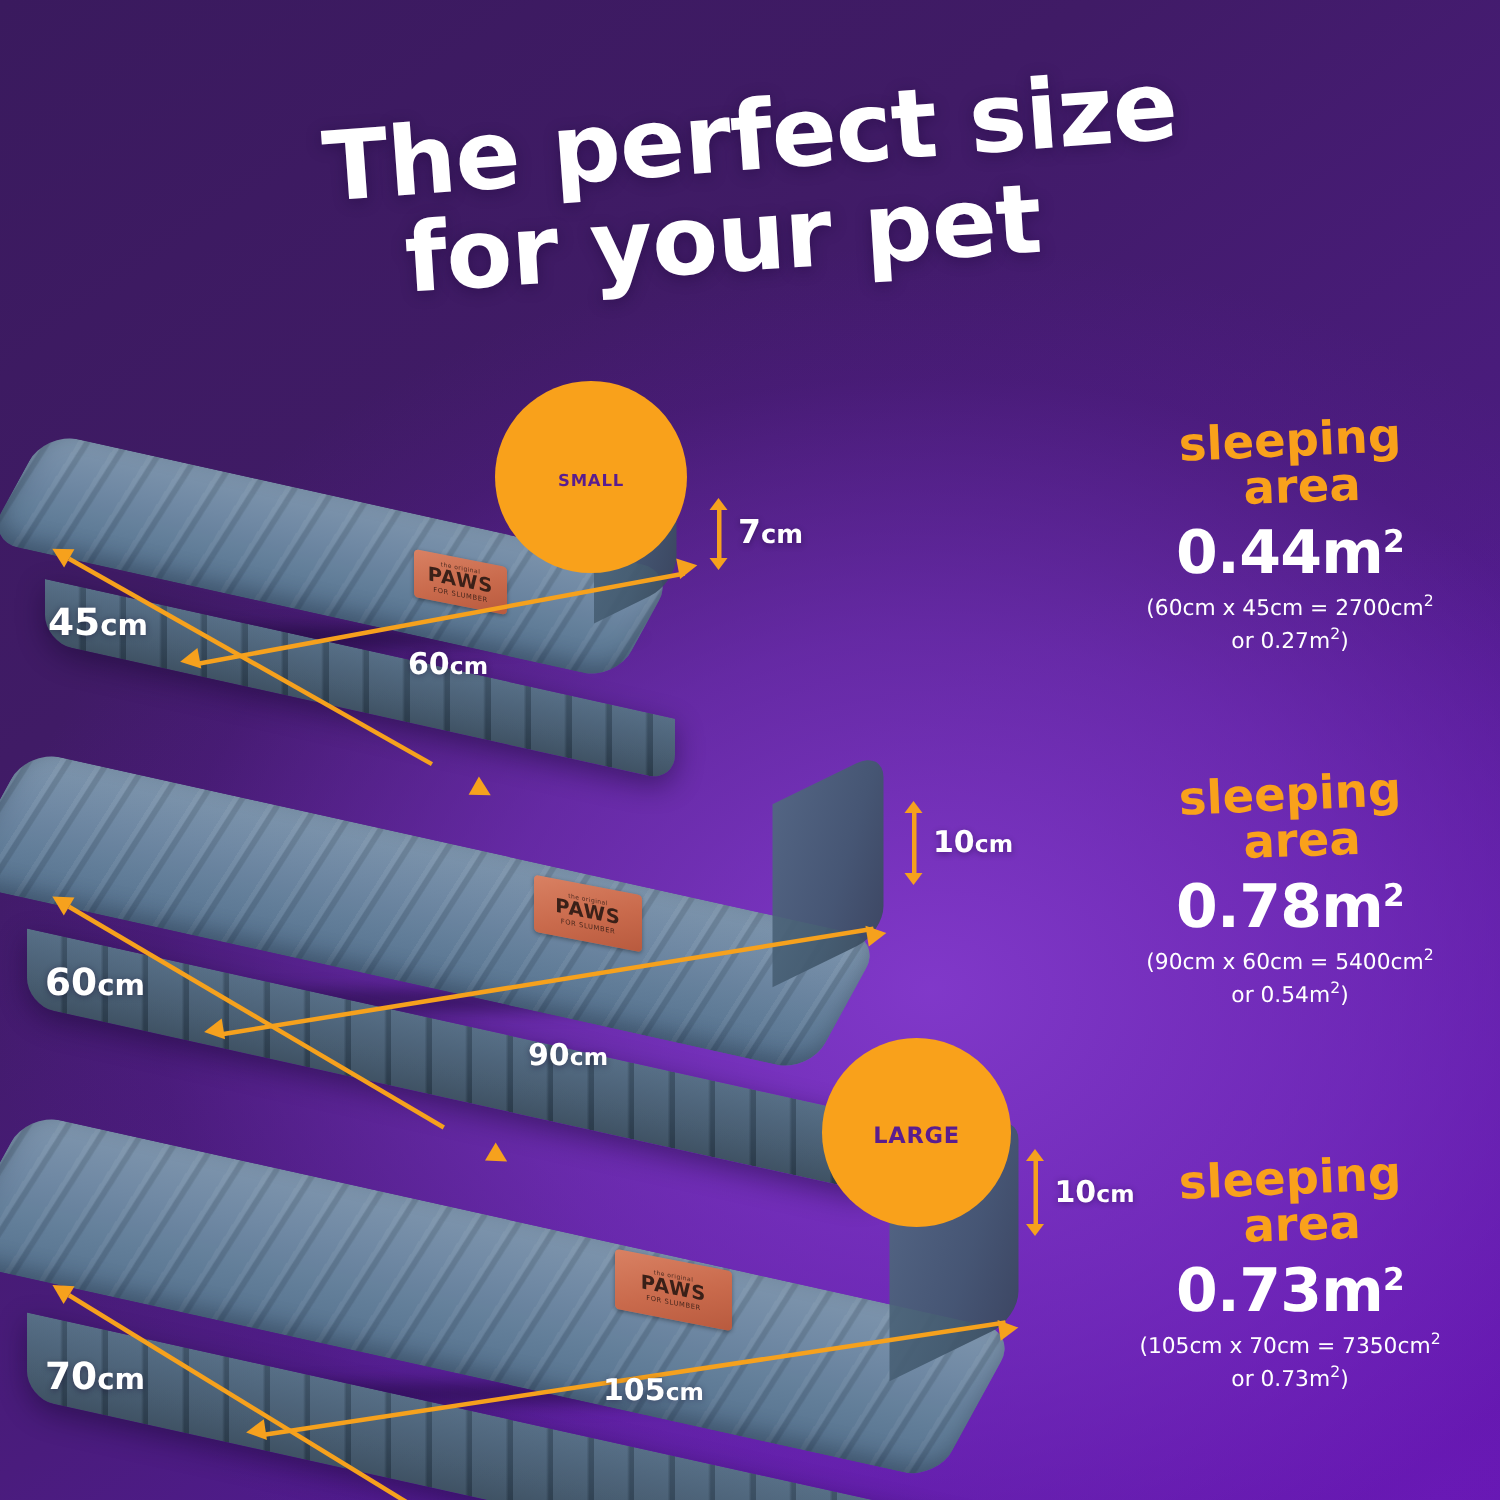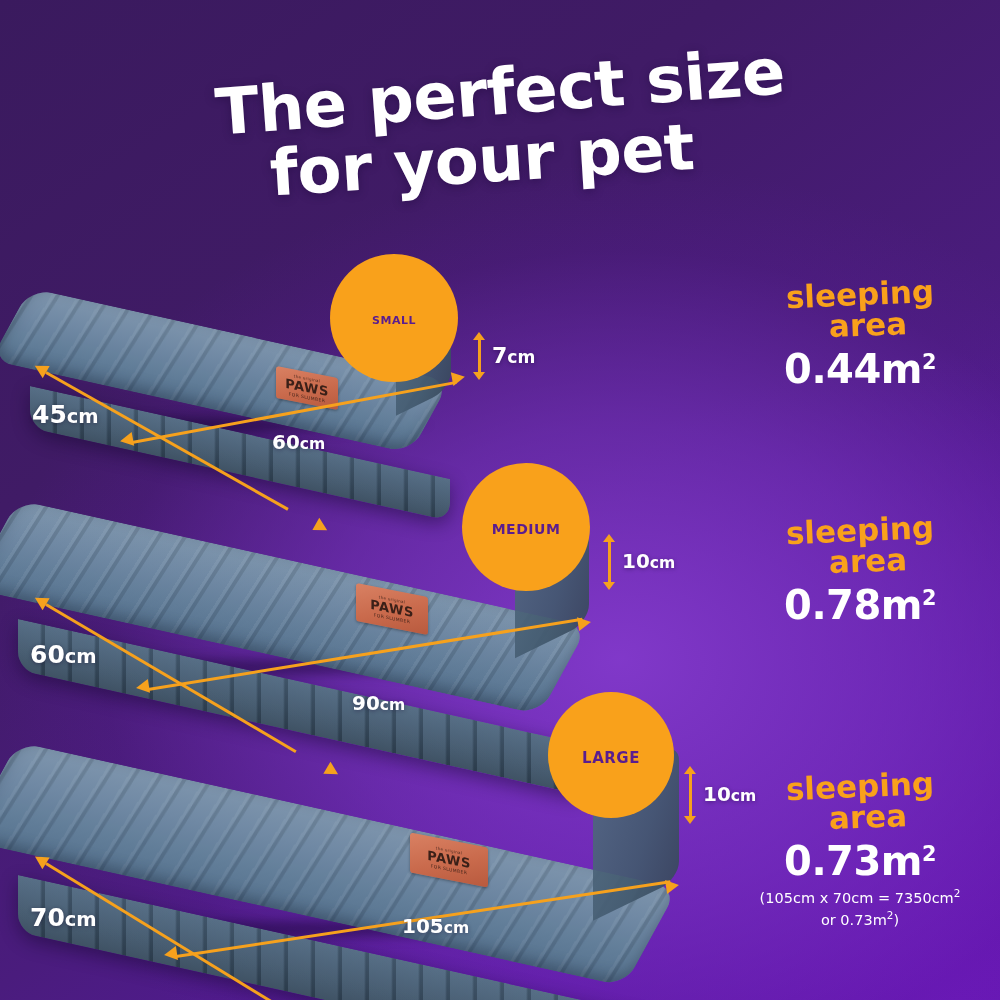--- a/index.html
+++ b/index.html
@@ -346,23 +346,20 @@
 
   <div class="varrow" style="left:602px; top:534px; height:56px;">
     <div class="up"></div>
     <div class="shaft"></div>
     <div class="down"></div>
   </div>
   <div class="dim-label" style="left:622px; top:549px; font-size:20px;">
     <span>10</span><span class="unit">cm</span>
   </div>
 
-  <div class="badge" style="left:462px; top:463px; width:128px; height:128px; font-size:20px;">
-    <span>medium</span>
-  </div>
 
   <div class="bed-wrap" style="left:18px; top:742px; width:660px; height:190px;">
     <div class="bed">
       <div class="bed-shadow"></div>
       <div class="bed-top"></div>
       <div class="bed-side"></div>
       <div class="bed-front"></div>
       <div class="tag" style="left:392px; top:98px; width:78px; height:40px;">
         <span class="tag-sub-top">the original</span>
         <span class="tag-main">PAWS</span>
@@ -406,30 +403,38 @@
   </div>
 
   <div class="info" style="left:725px; top:280px;">
     <div class="info-head">
       <span class="w1">sleeping</span>
       <span class="w2">area</span>
     </div>
     <div class="info-value">
       <span>0.44m</span><sup>2</sup>
     </div>
+    <div class="info-note">
+      <span>(60cm x 45cm = 2700cm</span><sup>2</sup><br>
+      <span>or 0.27m</span><sup>2</sup><span>)</span>
+    </div>
   </div>
 
   <div class="info" style="left:725px; top:516px;">
     <div class="info-head">
       <span class="w1">sleeping</span>
       <span class="w2">area</span>
     </div>
     <div class="info-value">
       <span>0.78m</span><sup>2</sup>
     </div>
+    <div class="info-note">
+      <span>(90cm x 60cm = 5400cm</span><sup>2</sup><br>
+      <span>or 0.54m</span><sup>2</sup><span>)</span>
+    </div>
   </div>
 
   <div class="info" style="left:725px; top:772px;">
     <div class="info-head">
       <span class="w1">sleeping</span>
       <span class="w2">area</span>
     </div>
     <div class="info-value">
       <span>0.73m</span><sup>2</sup>
     </div>

